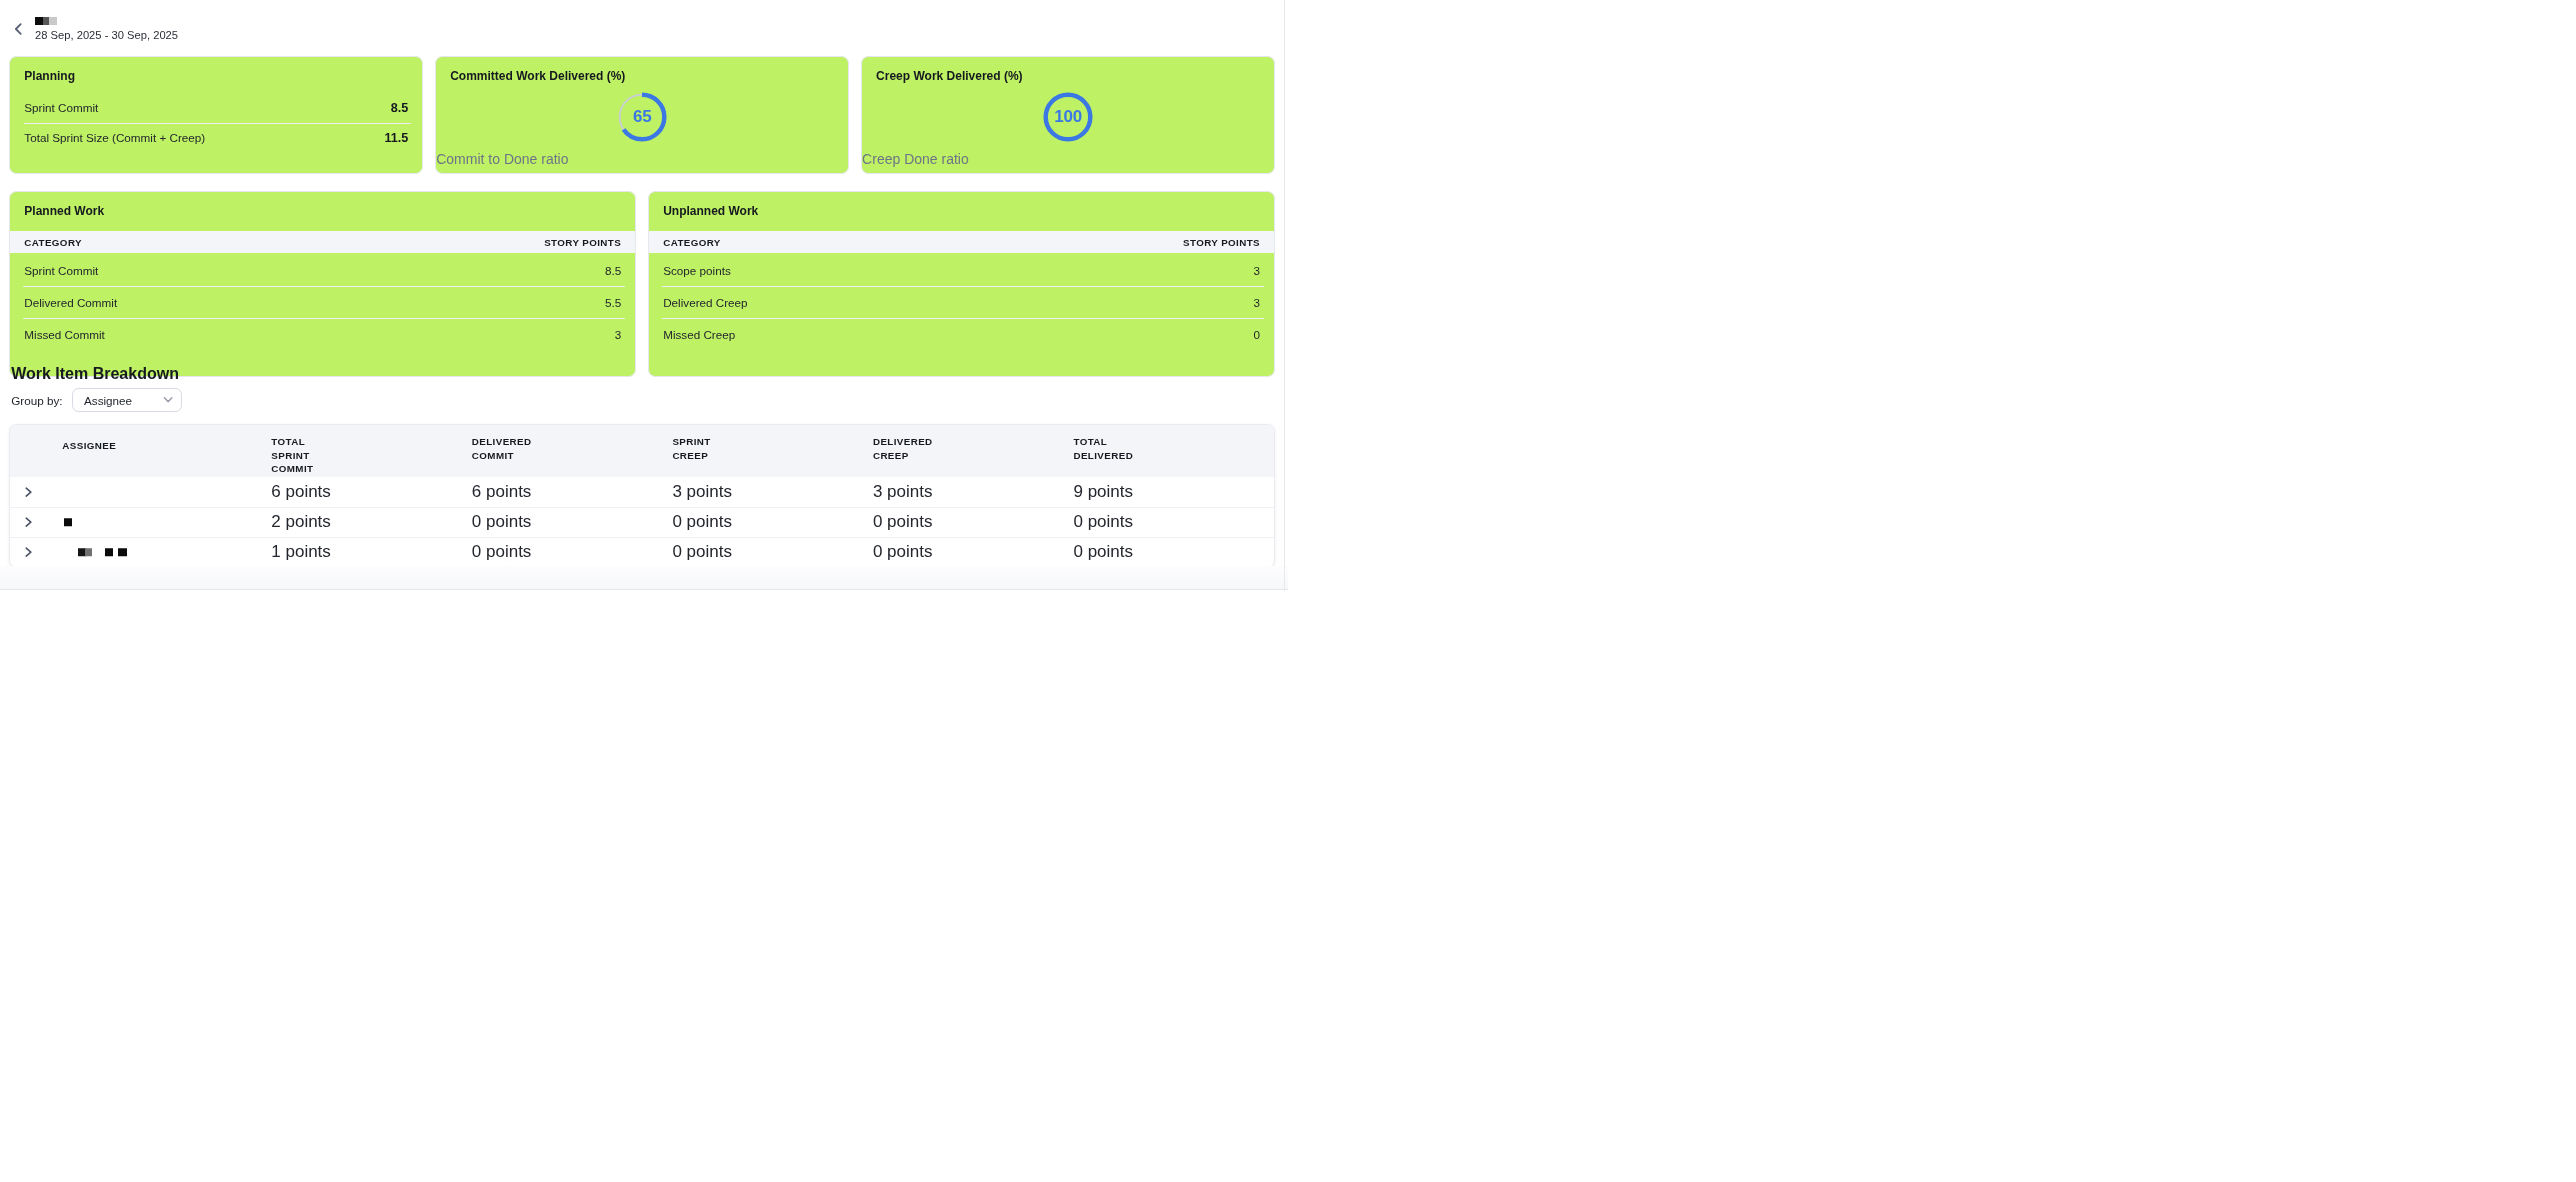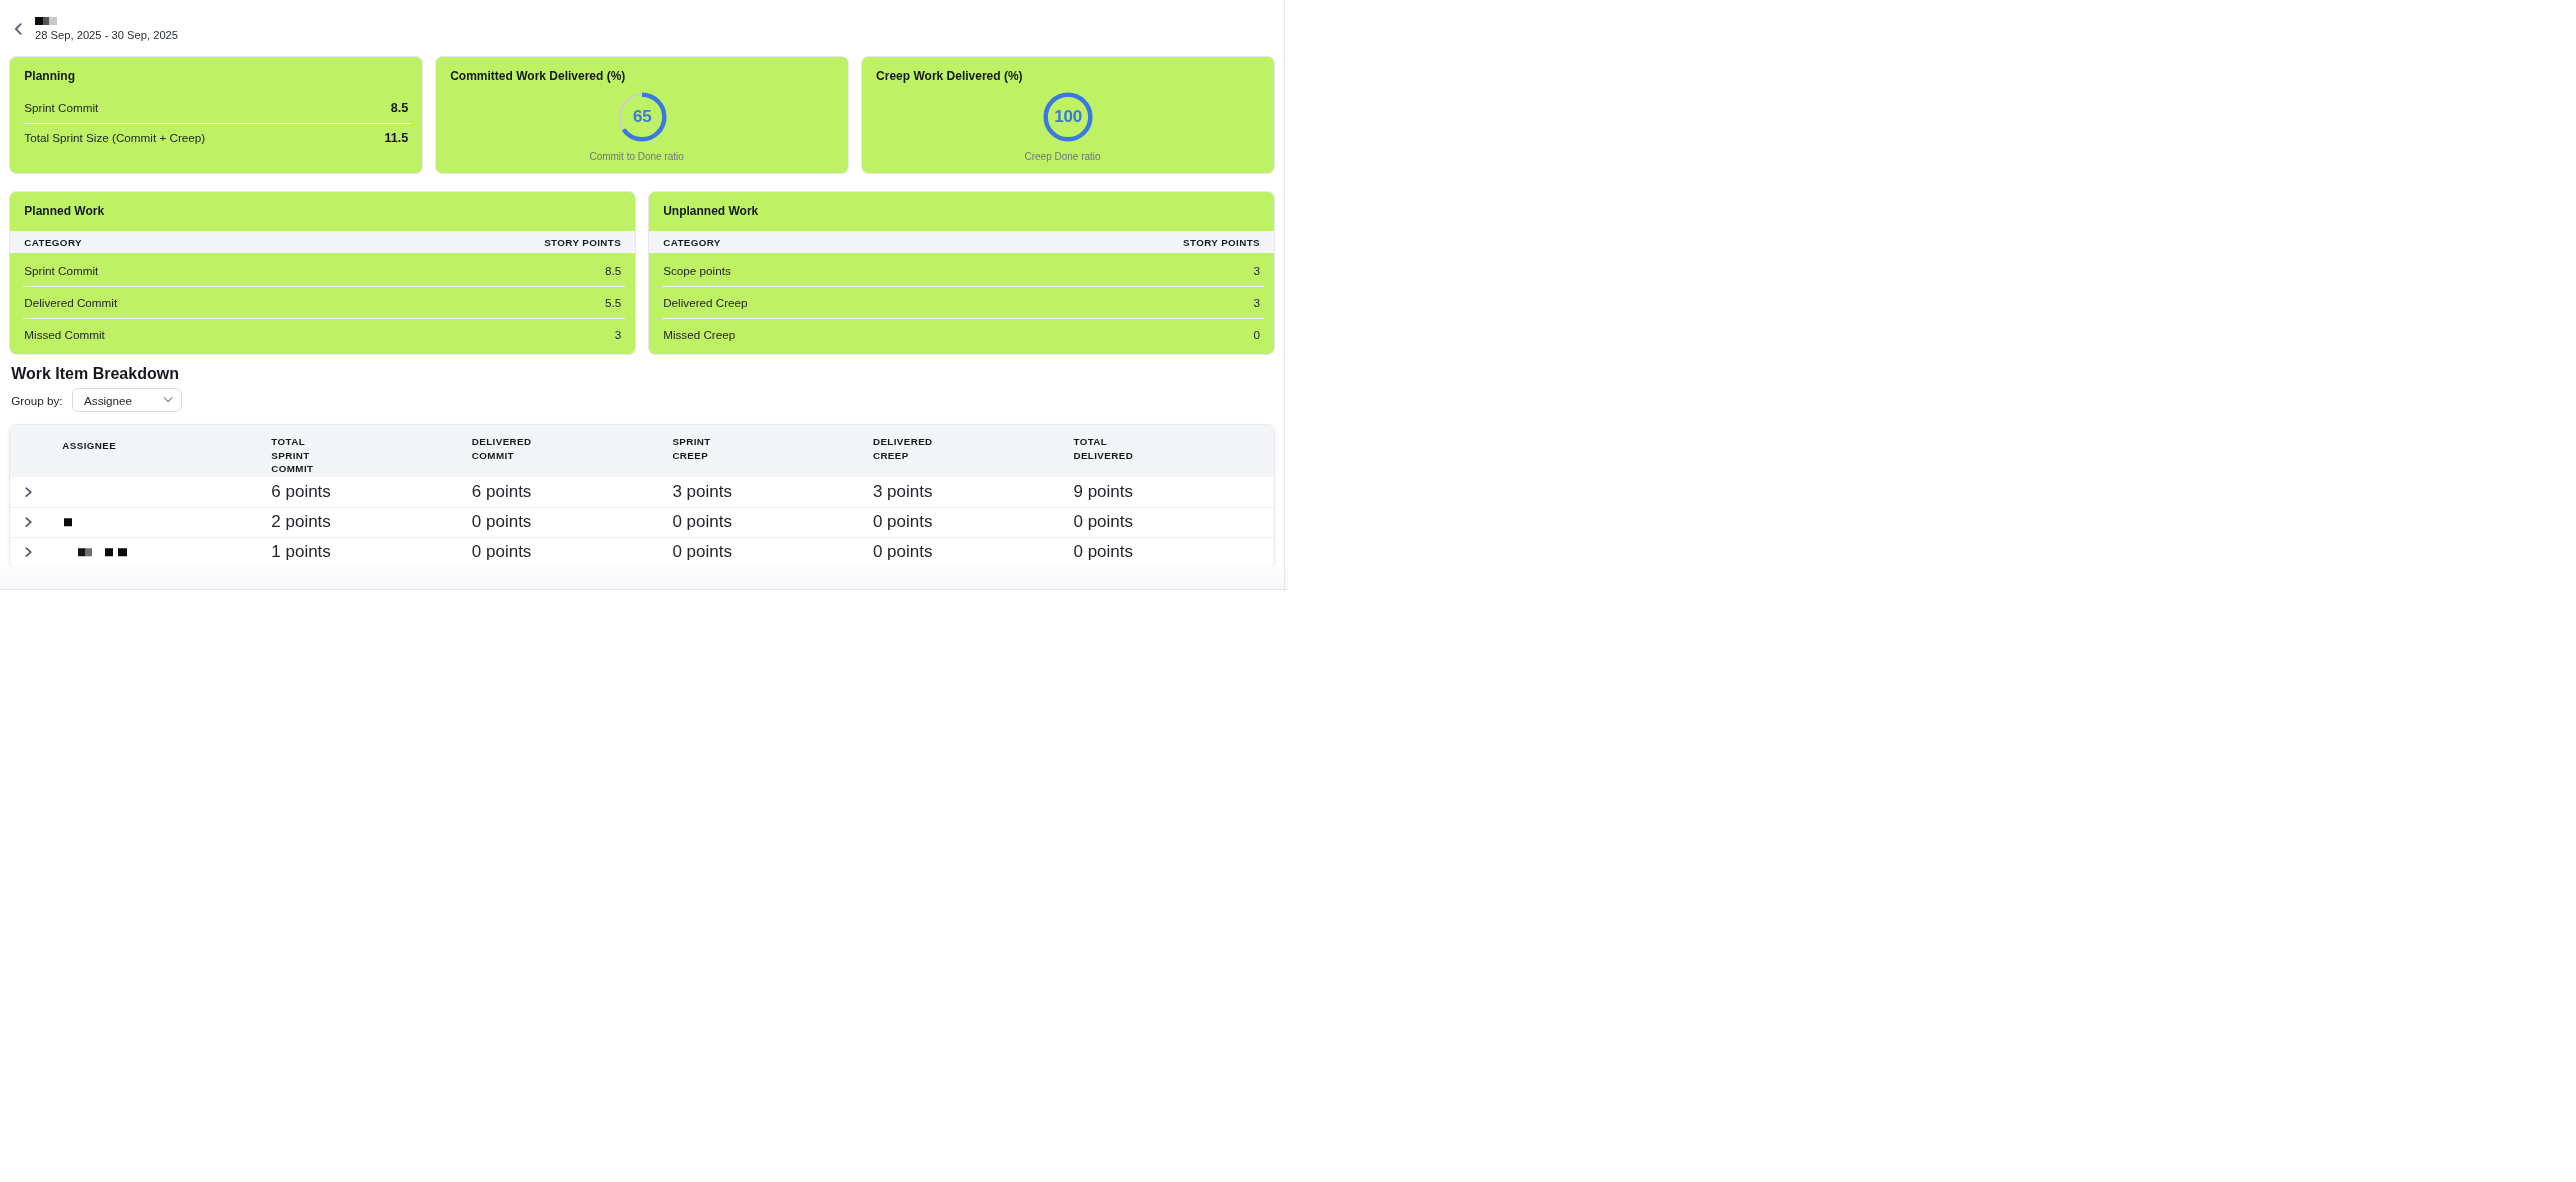--- a/index.html
+++ b/index.html
@@ -12,38 +12,38 @@
 
   
   .back-btn { position:absolute; left:10.3px; top:21.5px; width:15px; height:15px;
     background:none; border:none; padding:0; cursor:pointer; display:flex; align-items:center; justify-content:center; }
   .title-redaction { position:absolute; left:35px; top:17px; height:7.5px; display:flex; }
   .title-redaction span { display:inline-block; height:100%; }
   .date-range { position:absolute; left:35px; top:29px; font-size:11.2px; color:#2b2f38; line-height:13px; }
 
   
   .row1 { position:absolute; top:56px; left:9.3px; right:13px; height:118px; display:flex; gap:12px; }
-  .row2 { position:absolute; top:191px; left:9.3px; right:13px; height:164px; display:flex; gap:12px; }
+  .row2 { position:absolute; top:191px; left:9.3px; right:13px; height:186px; display:flex; gap:12px; }
   .card { background:#bef264; border:0.9px solid #e5e7ee; border-radius:7.5px; flex:1 1 0;
     position:relative; box-sizing:border-box; overflow:hidden; }
   .card-title { margin:0; padding:11.2px 14px 0; font-size:12px; font-weight:700; color:#16191f; line-height:16px; }
 
   
   .metrics { margin-top:8.4px; }
   .metric-row { position:relative; display:flex; justify-content:space-between; align-items:center; height:30px; padding:0 14px; }
   .metric-row + .metric-row::before { content:""; position:absolute; top:0; left:14px; right:11.2px; border-top:0.9px solid #edeff4; }
   .m-label { font-size:11.7px; color:#23262d; }
   .m-value { font-size:12.6px; font-weight:700; color:#16191f; }
 
   
   .gauge-wrap { position:absolute; top:35px; left:50%; transform:translateX(-50%); width:50px; height:50px; }
   .gauge-svg { width:50px; height:50px; display:block; }
   .gauge-num { position:absolute; inset:0; display:flex; align-items:center; justify-content:center;
     font-size:17px; font-weight:700; color:#3b78e3; letter-spacing:-0.3px; }
-  .gauge-caption { position:absolute; top:94px; left:0; right:11px; text-align:center; font-size:10px; color:#6e7487; }
+  .gauge-caption { position:absolute; top:94px; left:0; right:11px; font-size:14px; color:#6e7487; }
 
   
   .w-head { position:absolute; top:39px; left:0; right:0; height:22.4px; background:#f4f5f9;
     display:flex; justify-content:space-between; align-items:center; padding:0 14px; }
   .col-h { font-size:9.8px; font-weight:700; letter-spacing:0.4px; color:#16191f; }
   .w-body { position:absolute; top:62px; left:0; right:0; }
   .w-row { position:relative; height:32px; display:flex; justify-content:space-between; align-items:center; padding:0 14px; }
   .w-row + .w-row::before { content:""; position:absolute; top:0; left:13px; right:10.3px; border-top:0.9px solid #edeff4; }
   .w-cat { font-size:11.7px; color:#23262d; }
   .w-pts { font-size:11.7px; color:#1d2129; }

